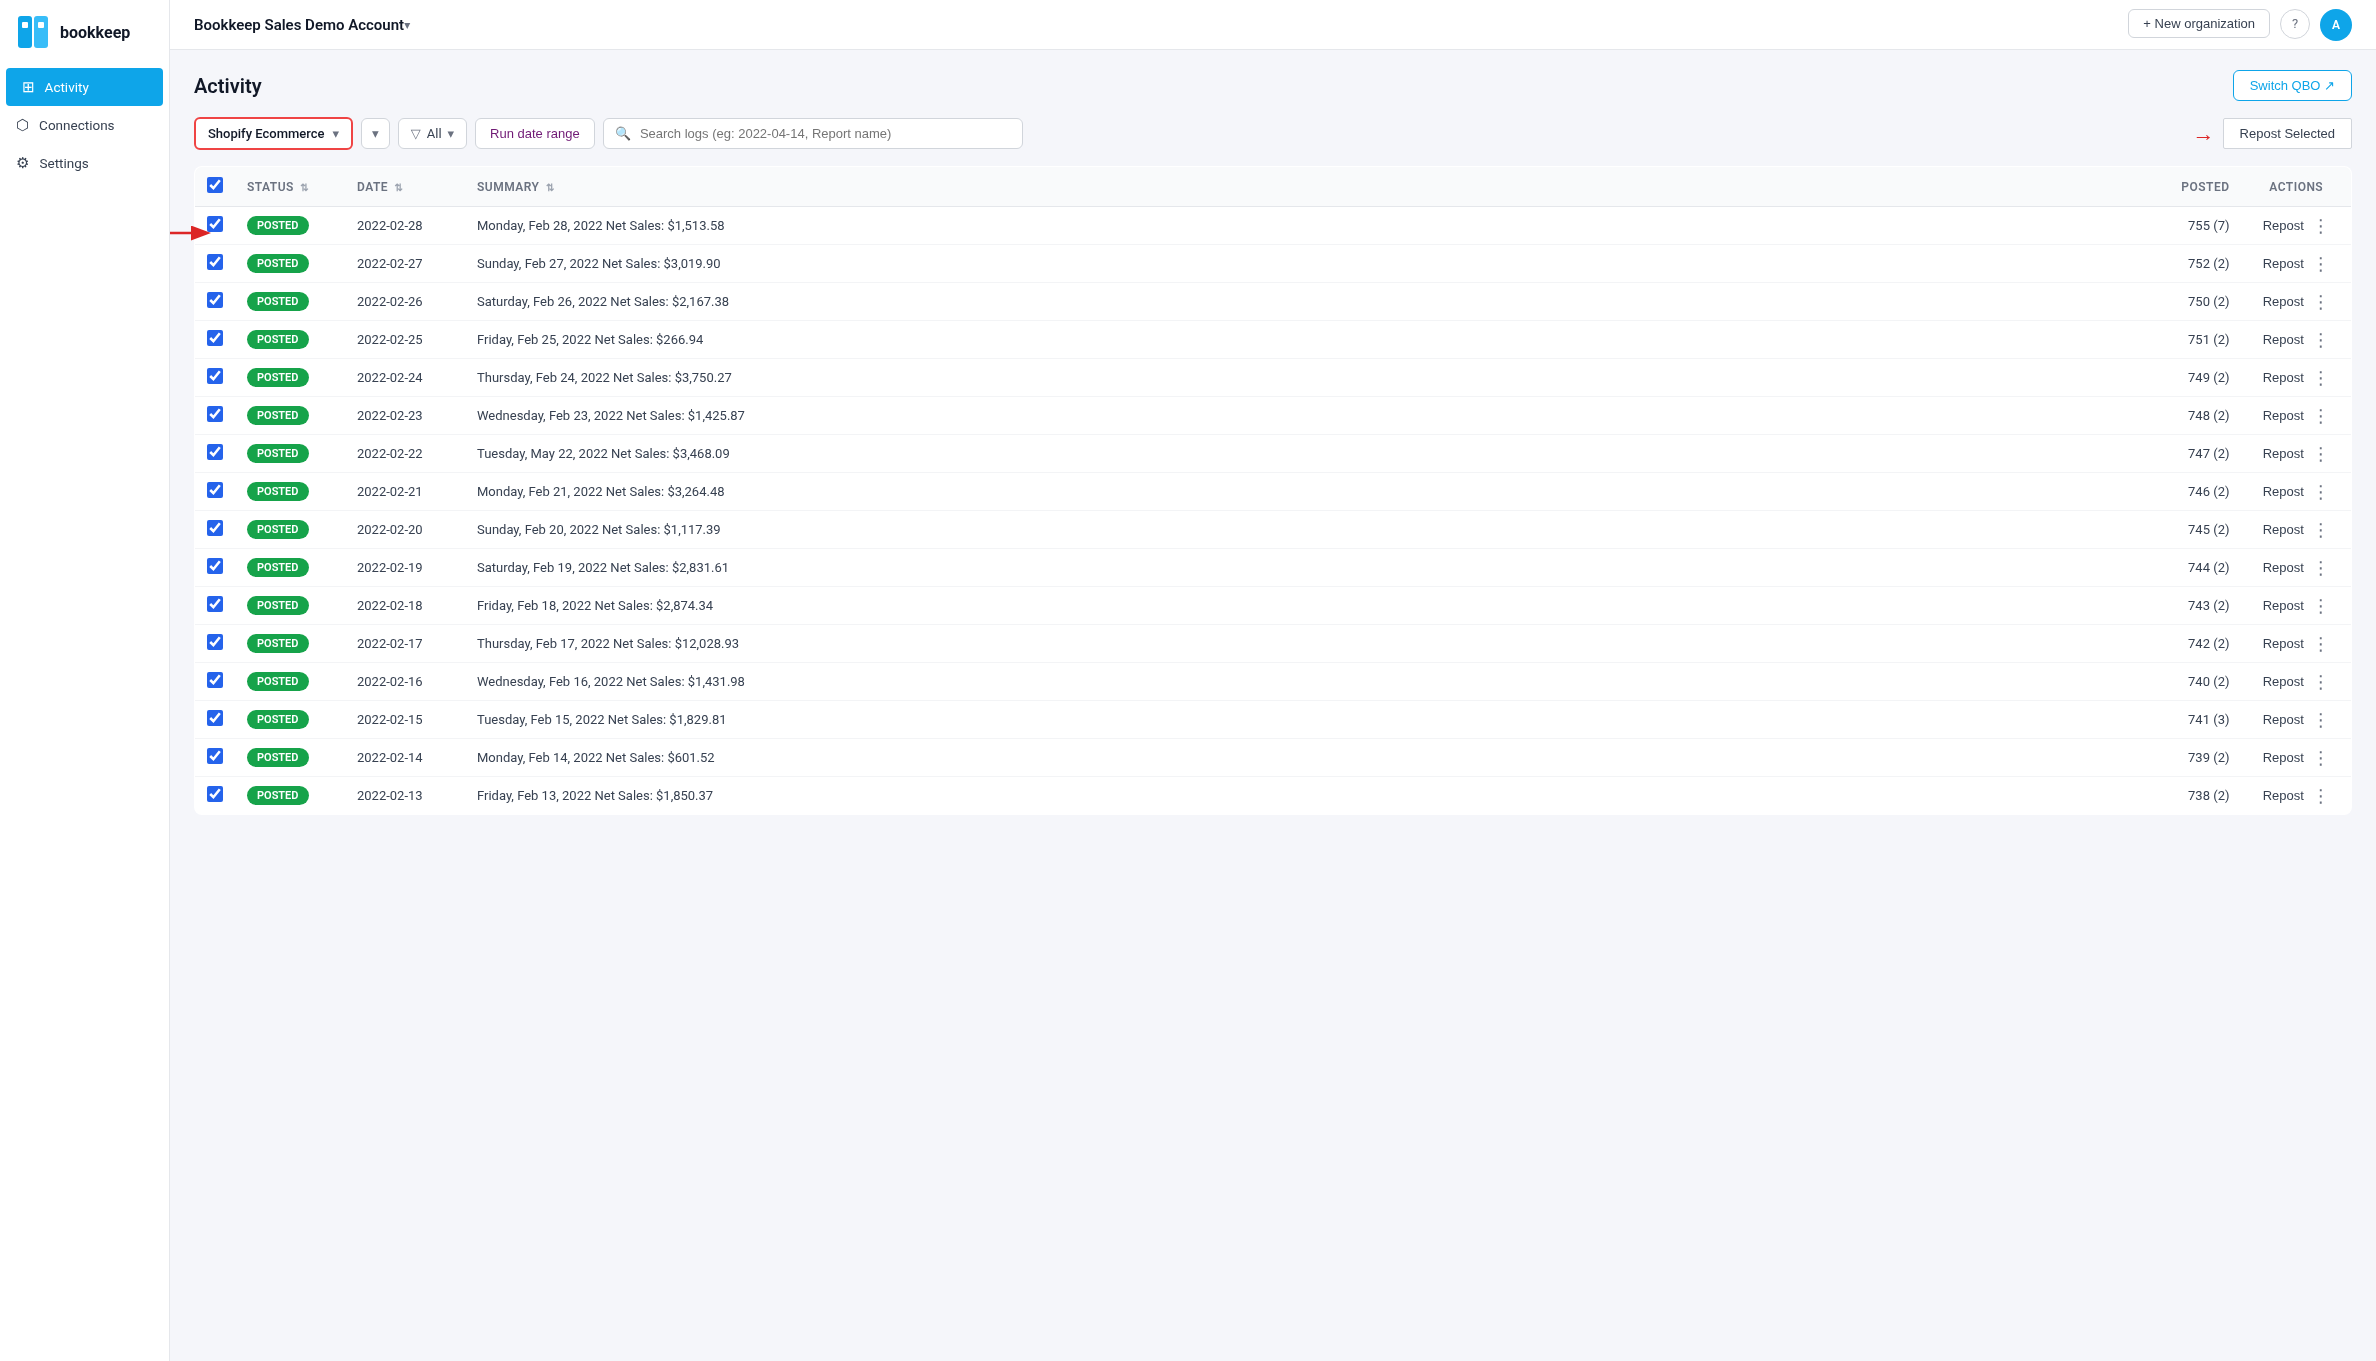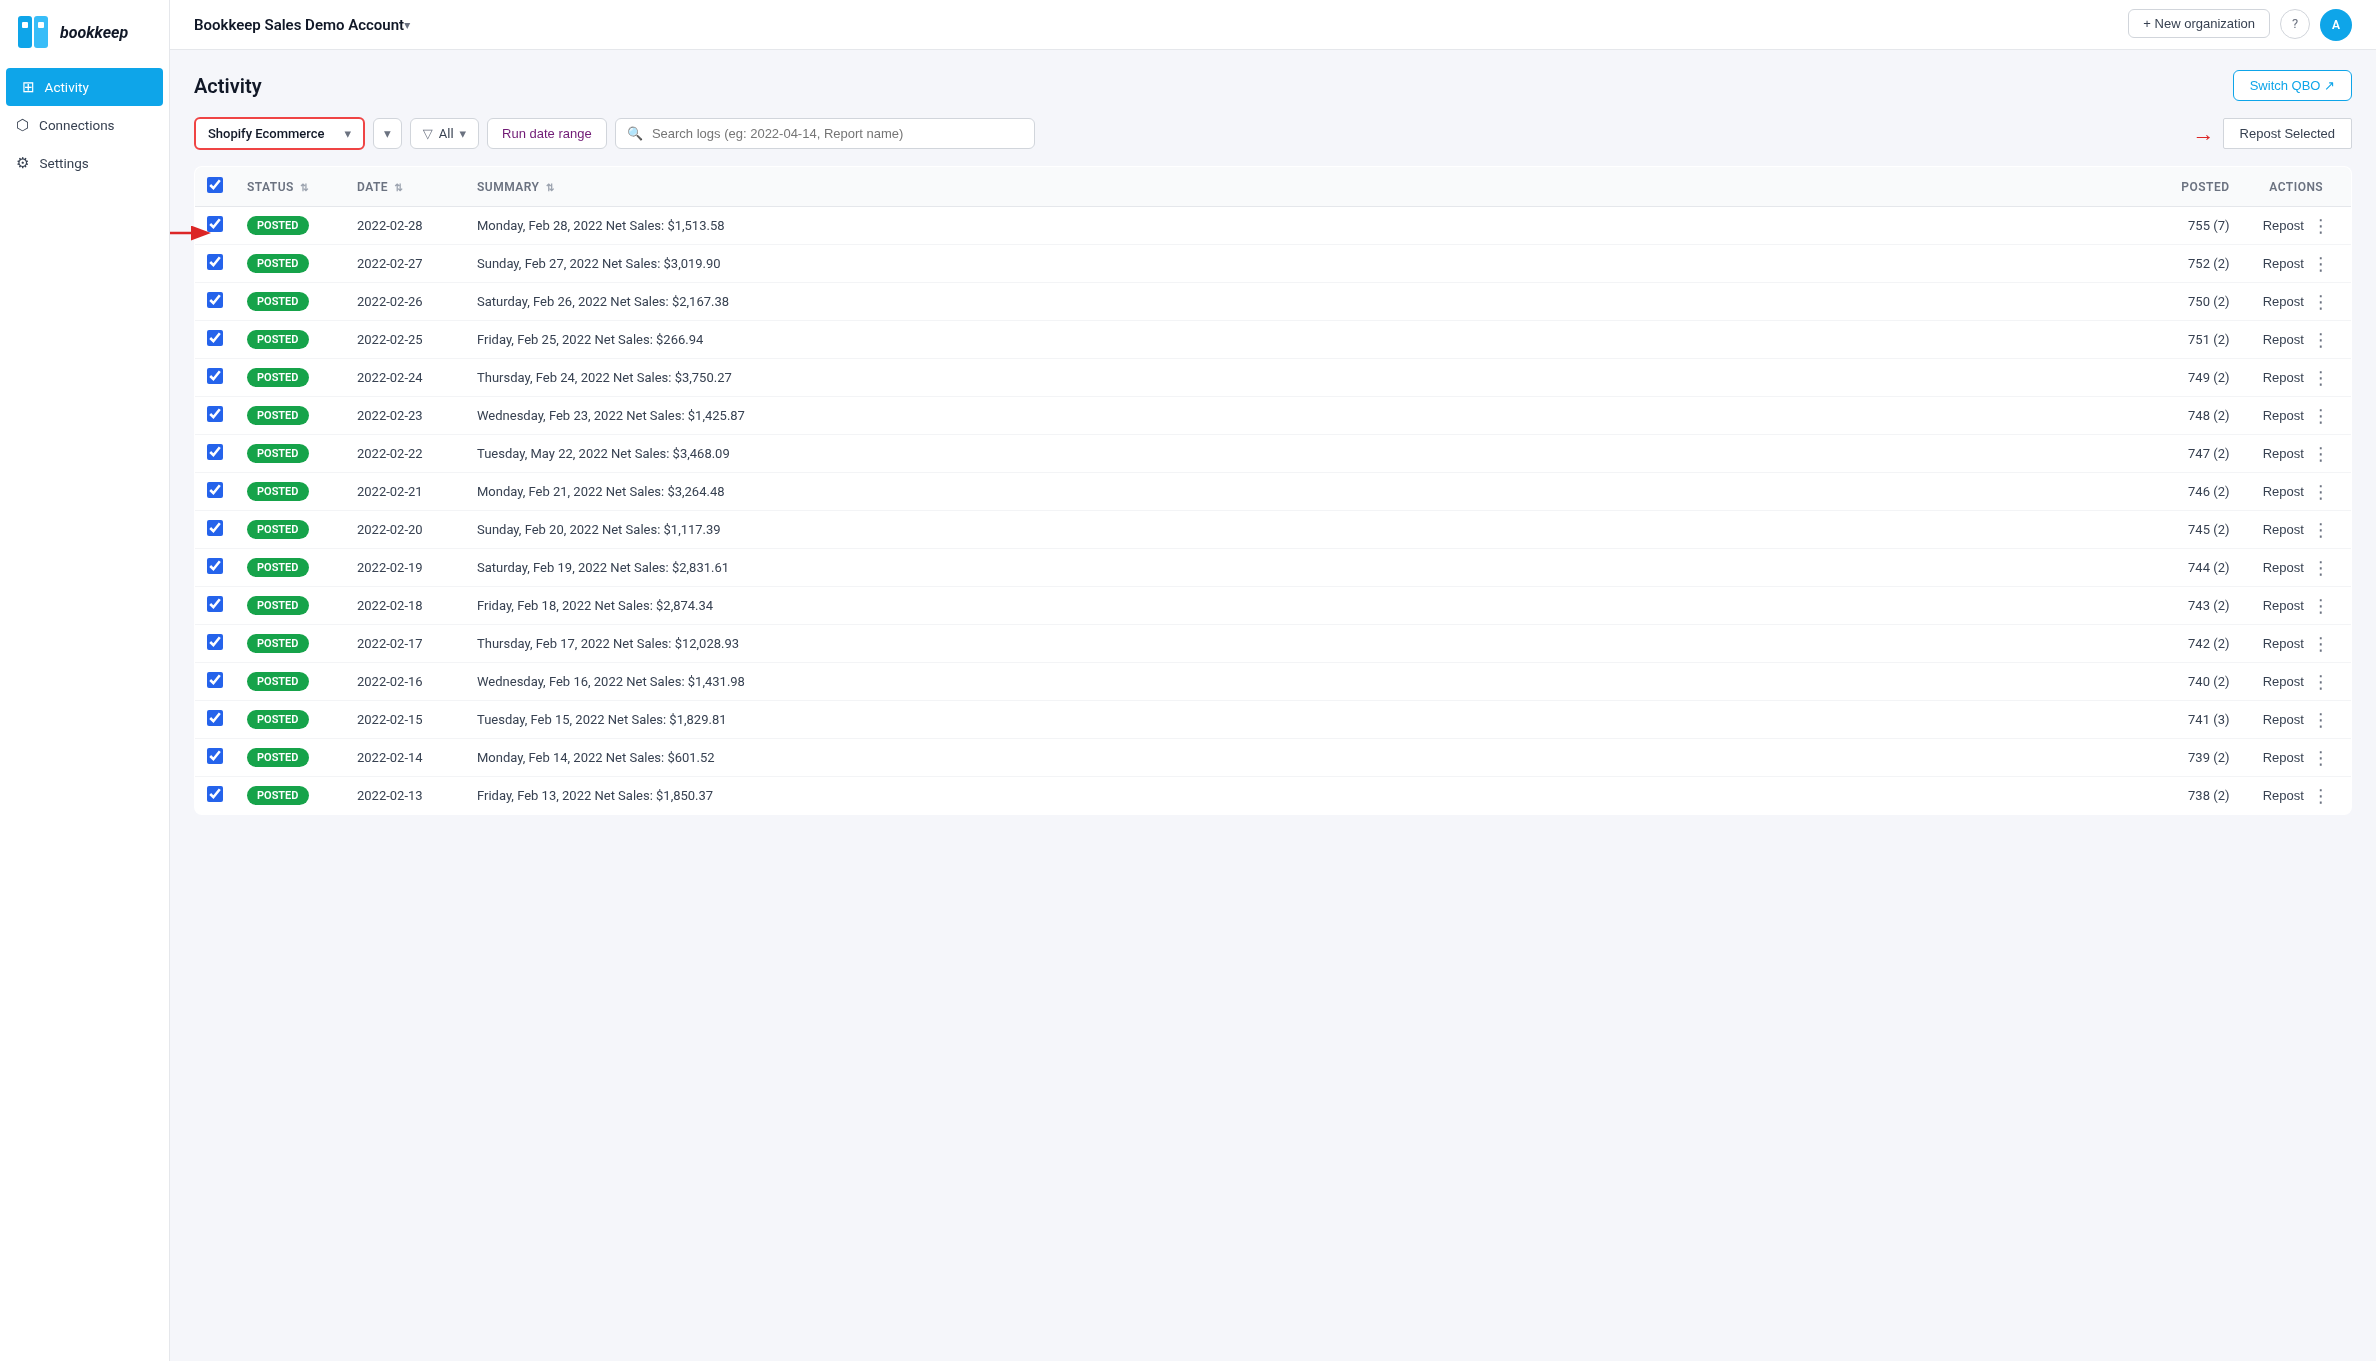--- a/index.html
+++ b/index.html
@@ -159,21 +159,21 @@
       display: flex;
       align-items: flex-start;
       border: 2px solid #ef4444;
       border-radius: 6px;
       background: #fff;
       padding: 7px 12px;
       font-size: 13px;
       cursor: pointer;
       color: #111827;
       font-weight: 500;
-      gap: 20px;
+      gap: 8px;
     }
     .filter-dropdown-all {
       display: flex;
       align-items: center;
       border: 1px solid #d1d5db;
       border-radius: 6px;
       background: #fff;
       padding: 7px 12px;
       font-size: 13px;
       cursor: pointer;
@@ -326,21 +326,21 @@
 
 <div class="sidebar">
   <div class="sidebar-logo">
 
     <svg class="logo-icon" viewBox="0 0 36 36" xmlns="http://www.w3.org/2000/svg">
       <rect x="2" y="2" width="14" height="32" rx="3" fill="#0ea5e9"></rect>
       <rect x="18" y="2" width="14" height="32" rx="3" fill="#38bdf8"></rect>
       <rect x="6" y="8" width="6" height="6" rx="1" fill="#fff"></rect>
       <rect x="22" y="8" width="6" height="6" rx="1" fill="#fff"></rect>
     </svg>
-    <span style="font-size:16px;font-weight:700;color:#111827;font-style:italic;">bookkeep</span>
+    <span style="font-size:16px;font-weight:700;color:#111827;">bookkeep</span>
   </div>
 
   <nav class="sidebar-nav">
     <div class="sidebar-item active">
       <span class="sidebar-icon">⊞</span>
       <span>Activity</span>
     </div>
     <div class="sidebar-item">
       <span class="sidebar-icon">⬡</span>
       <span>Connections</span>

